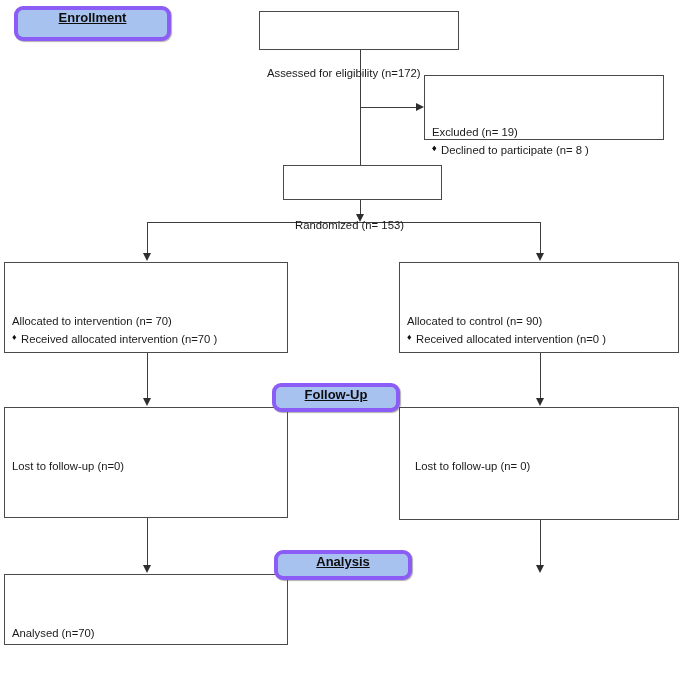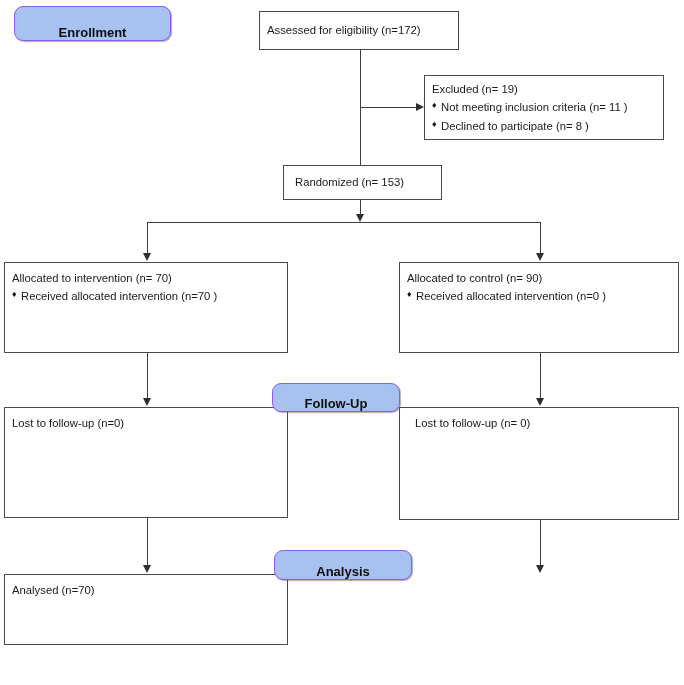--- a/index.html
+++ b/index.html
@@ -23,20 +23,21 @@
     box-sizing: border-box;
     background: #ffffff;
     border: 1px solid #4a4a4a;
     z-index: 3;
   }
   .node .line {
     font-size: 11.3px;
     color: #1a1a1a;
     line-height: 1.0;
     white-space: nowrap;
+    margin-top: 43px;
   }
   .node .body {
     padding: 8px 0 0 7px;
   }
   .node .line + .line {
     margin-top: 7px;
   }
   .bullet-line {
     padding-left: 9px;
     position: relative;
@@ -46,30 +47,31 @@
     left: 0;
     top: -1px;
     font-size: 9px;
     color: #111;
   }
   
   .phase {
     position: absolute;
     box-sizing: border-box;
     background: #a8c2ef;
-    border: 1px solid #8b5cf6;
+    border: 4px solid #8b5cf6;
     border-radius: 9px;
     display: flex;
-    align-items: flex-end;
+    align-items: flex-start;
     justify-content: center;
     font-weight: bold;
     font-size: 13px;
     color: #0d0d0d;
     z-index: 6;
     box-shadow: 1px 1px 1px rgba(80,80,80,0.45);
+    text-decoration: underline;
   }
   
   .vline {
     position: absolute;
     width: 1px;
     background: #3d3d3d;
     z-index: 2;
   }
   .hline {
     position: absolute;
@@ -146,21 +148,20 @@
     <div class="body" style="padding-top:13px;">
       <div class="line">Assessed for eligibility (n=172)</div>
     </div>
   </div>
 
   <div class="node" style="left:424px; top:75px; width:240px; height:65px;">
     <div class="body">
       <div class="line">Excluded (n= 19)</div>
       <div class="line bullet-line">
         <span class="bullet">♦</span>
-        <span>Not meeting inclusion criteria (n= 11  )</span>
       </div>
       <div class="line bullet-line">
         <span class="bullet">♦</span>
         <span>Declined to participate (n= 8  )</span>
       </div>
     </div>
   </div>
 
   <div class="node" style="left:283px; top:165px; width:159px; height:35px;">
     <div class="body" style="padding-top:11px; padding-left:11px;">

